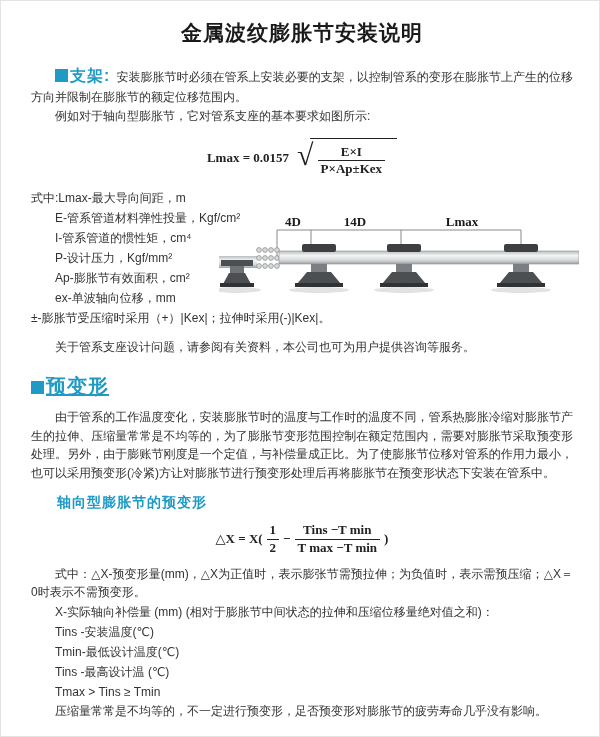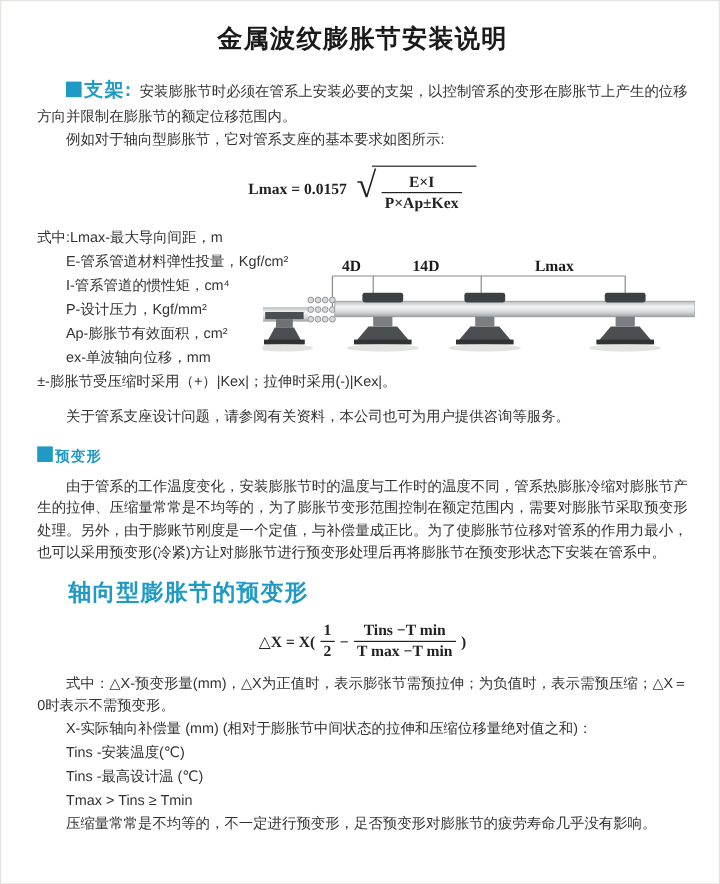--- a/index.html
+++ b/index.html
@@ -47,23 +47,23 @@
   .defs-block { position:relative; margin-top:10px; min-height:148px; }
   .def-line { line-height:20px; white-space:nowrap; }
   .def-line.ind { padding-left:24px; }
 
   .diagram {
     position:absolute; right:-6px; top:26px; width:360px; height:102px;
   }
 
   .about-line { margin-top:2px; text-indent:2em; }
 
-  .sec2-head { font-size:12px; font-weight:bold; color:var(--accent);
-    letter-spacing:1px; margin:14px 0 6px; }
-  .sub-head { font-size:19px; font-weight:bold; color:var(--accent);
+  .sec2-head { font-size:20px; font-weight:bold; color:var(--accent);
+    letter-spacing:1px; margin:14px 0 6px;text-decoration:underline; }
+  .sub-head { font-size:14px; font-weight:bold; color:var(--accent);
     letter-spacing:1px; margin:10px 0 6px; }
   .sub-head.ind { padding-left:26px; }
 
   .def-simple { line-height:20px; padding-left:24px; }
   .note-par { text-indent:2em; text-align:justify; }
 </style>
 </head>
 <body>
 
 <div class="page">
@@ -188,18 +188,19 @@
       <span class="fnum">Tins −T min</span>
       <span class="fden">T max −T min</span>
     </span>
     <span>)</span>
   </div>
 
   <p class="body-par indent">式中：△X-预变形量(mm)，△X为正值时，表示膨张节需预拉伸；为负值时，表示需预压缩；△X＝0时表示不需预变形。</p>
 
   <div class="def-simple">X-实际轴向补偿量 (mm) (相对于膨胀节中间状态的拉伸和压缩位移量绝对值之和)：</div>
   <div class="def-simple">Tins -安装温度(℃)</div>
+  <div class="def-simple">Tmin-最低设计温度(℃)</div>
   <div class="def-simple">Tins -最高设计温 (℃)</div>
   <div class="def-simple">Tmax &gt; Tins ≥ Tmin</div>
 
   <p class="note-par">压缩量常常是不均等的，不一定进行预变形，足否预变形对膨胀节的疲劳寿命几乎没有影响。</p>
 
 </div>
 
 </body></html>

